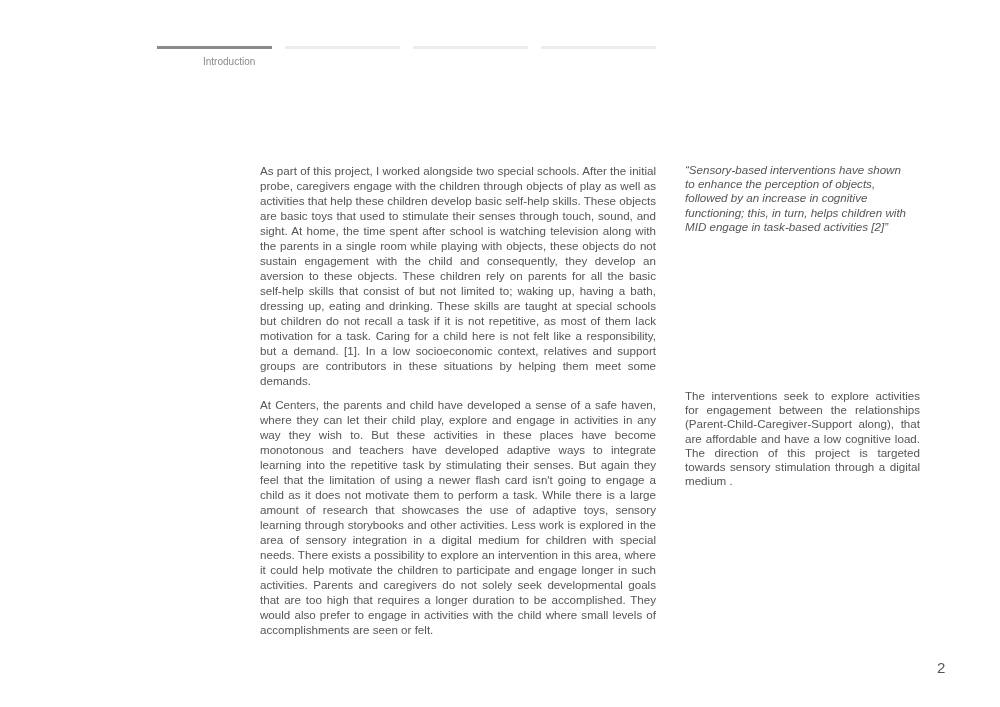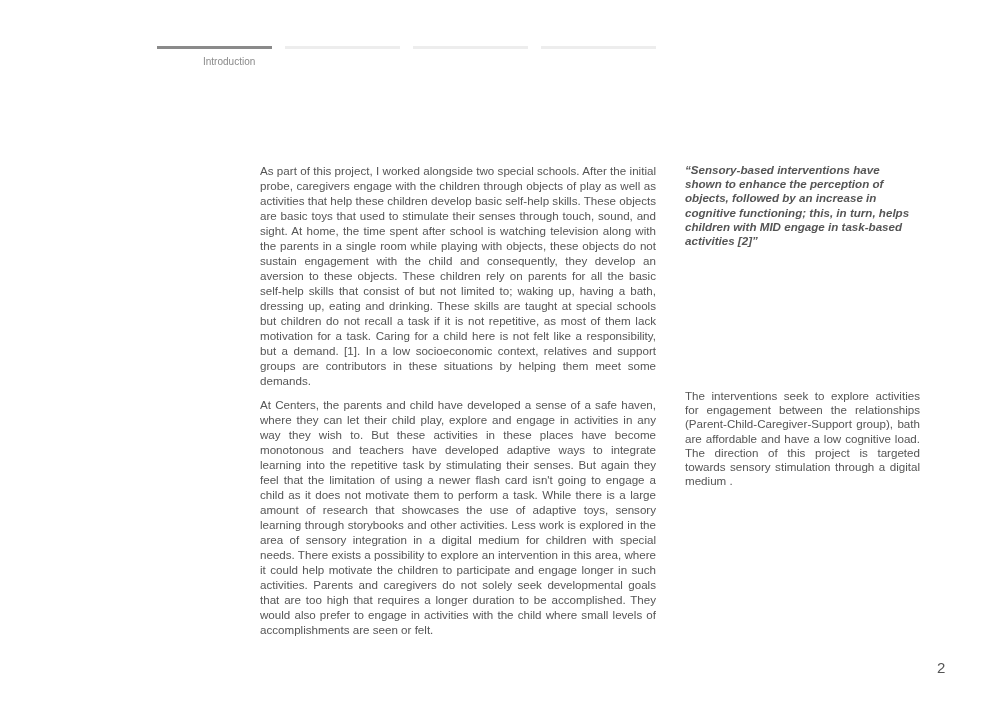--- a/index.html
+++ b/index.html
@@ -6,21 +6,21 @@
   body { width: 1000px; height: 707px; position: relative; overflow: hidden;
          font-family: "Liberation Sans", sans-serif; color: #555; }
   .progress { position: absolute; top: 46px; left: 157px; display: flex; gap: 13px; }
   .seg { width: 115px; height: 3px; background: #ededed; }
   .seg.active { background: #8a8a8a; }
   .section-label { position: absolute; top: 56px; left: 165px; font-size: 10px; color: #8a8a8a; padding-left: 38px; }
   .main-col { position: absolute; left: 260px; top: 163px; width: 396px; }
   .main-col p { margin: 0 0 9px 0; font-size: 11.6px; line-height: 15px; text-align: justify;
                 color: #555; letter-spacing: 0; }
   .quote { position: absolute; left: 685px; top: 163px; width: 225px;
-           font-size: 11.6px; line-height: 14.2px; font-weight: bold; font-style: italic; color: #555; margin: 0; }
+           font-size: 11.6px; line-height: 14.2px; font-weight: normal; font-style: italic; color: #555; margin: 0; }
   .side-text { position: absolute; left: 685px; top: 389px; width: 235px;
                font-size: 11.6px; line-height: 14.2px; text-align: justify; color: #555; margin: 0; }
   .page-num { position: absolute; left: 937px; top: 659px; font-size: 15px; color: #555; }
 </style>
 </head>
 <body>
 
 <div class="progress">
   <div class="seg active"></div>
   <div class="seg"></div>
@@ -28,15 +28,15 @@
   <div class="seg"></div>
 </div>
 <div class="section-label">Introduction</div>
 
 <div class="main-col">
   <p>As part of this project, I worked alongside two special schools. After the initial probe, caregivers engage with the children through objects of play as well as activities that help these children develop basic self-help skills. These objects are basic toys that used to stimulate their senses through touch, sound, and sight. At home, the time spent after school is watching television along with the parents in a single room while playing with objects, these objects do not sustain engagement with the child and consequently, they develop an aversion to these objects. These children rely on parents for all the basic self-help skills that consist of but not limited to; waking up, having a bath, dressing up, eating and drinking. These skills are taught at special schools but children do not recall a task if it is not repetitive, as most of them lack motivation for a task. Caring for a child here is not felt like a responsibility, but a demand. [1]. In a low socioeconomic context, relatives and support groups are contributors in these situations by helping them meet some demands.</p>
   <p>At Centers, the parents and child have developed a sense of a safe haven, where they can let their child play, explore and engage in activities in any way they wish to. But these activities in these places have become monotonous and teachers have developed adaptive ways to integrate learning into the repetitive task by stimulating their senses. But again they feel that the limitation of using a newer flash card isn't going to engage a child as it does not motivate them to perform a task. While there is a large amount of research that showcases the use of adaptive toys, sensory learning through storybooks and other activities. Less work is explored in the area of sensory integration in a digital medium for children with special needs. There exists a possibility to explore an intervention in this area, where it could help motivate the children to participate and engage longer in such activities. Parents and caregivers do not solely seek developmental goals that are too high that requires a longer duration to be accomplished. They would also prefer to engage in activities with the child where small levels of accomplishments are seen or felt.</p>
 </div>
 
 <p class="quote">“Sensory-based interventions have shown to enhance the perception of objects, followed by an increase in cognitive functioning; this, in turn, helps children with MID engage in task-based activities [2]”</p>
-<p class="side-text">The interventions seek to explore activities for engagement between the relationships (Parent-Child-Caregiver-Support group), bath are affordable and have a low cognitive load. The direction of this project is targeted towards sensory stimulation through a digital medium .</p>
+<p class="side-text">The interventions seek to explore activities for engagement between the relationships (Parent-Child-Caregiver-Support along), that are affordable and have a low cognitive load. The direction of this project is targeted towards sensory stimulation through a digital medium .</p>
 
 <div class="page-num">2</div>
 
 </body></html>

